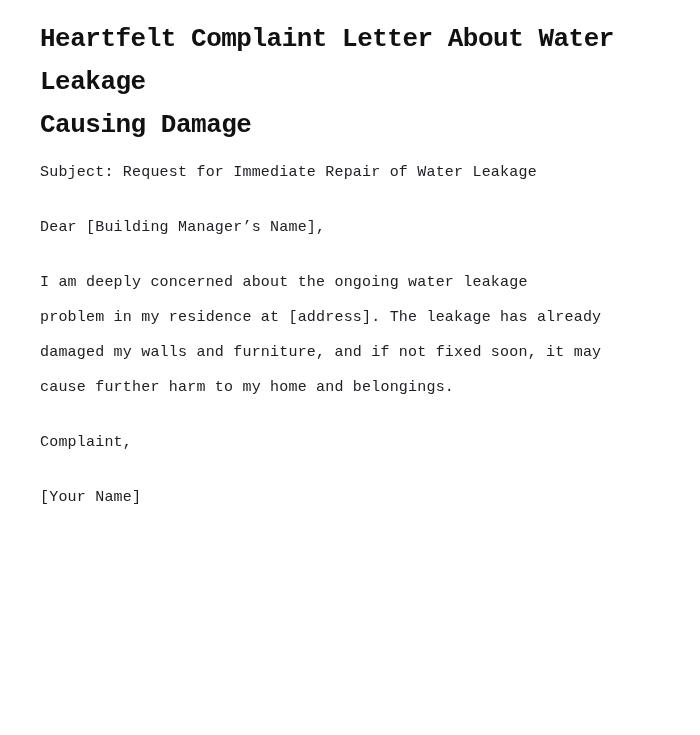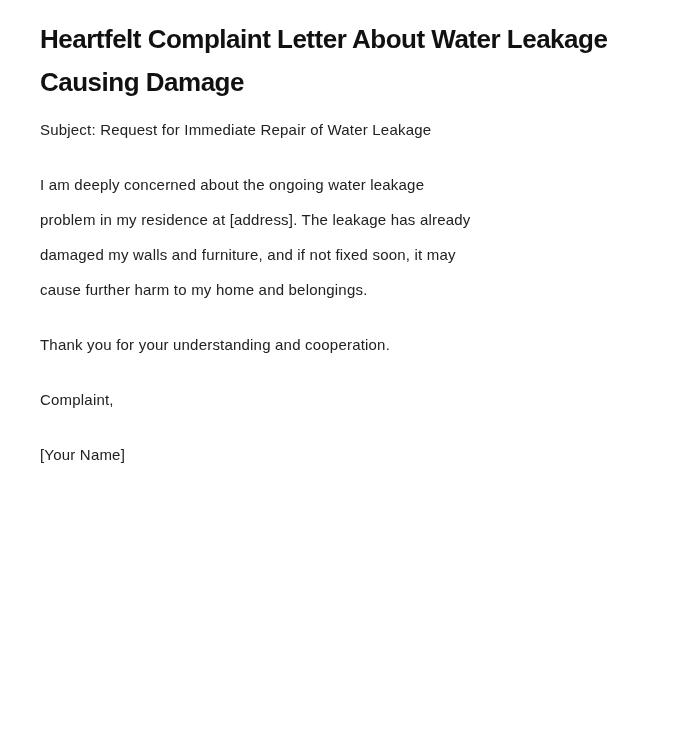--- a/index.html
+++ b/index.html
@@ -6,21 +6,21 @@
     margin: 0;
     padding: 0;
     background: #ffffff;
   }
   .page {
     width: 698px;
     min-height: 735px;
     box-sizing: border-box;
     padding: 18px 40px 48px 40px;
     background: #ffffff;
-    font-family: Liberation Sans, sans-serif;
+    font-family: Liberation Mono, monospace;
   }
   .page-title {
     margin: 0 0 8px 0;
     font-size: 26px;
     line-height: 43px;
     font-weight: 700;
     letter-spacing: -0.5px;
     color: #111111;
     white-space: pre-line;
   }
@@ -39,25 +39,25 @@
 </style>
 </head>
 <body>
 
 <main class="page">
   <h1 class="page-title">Heartfelt Complaint Letter About Water Leakage
 Causing Damage</h1>
 
   <p class="para">Subject: Request for Immediate Repair of Water Leakage</p>
 
+  <p class="para">Dear [Building Manager’s Name],</p>
 
   <p class="para">I am deeply concerned about the ongoing water leakage
 problem in my residence at [address]. The leakage has already
 damaged my walls and furniture, and if not fixed soon, it may
 cause further harm to my home and belongings.</p>
 
 
-  <p class="para">Thank you for your understanding and cooperation.</p>
 
   <p class="para">Complaint,</p>
 
   <p class="para">[Your Name]</p>
 </main>
 
 </body></html>

